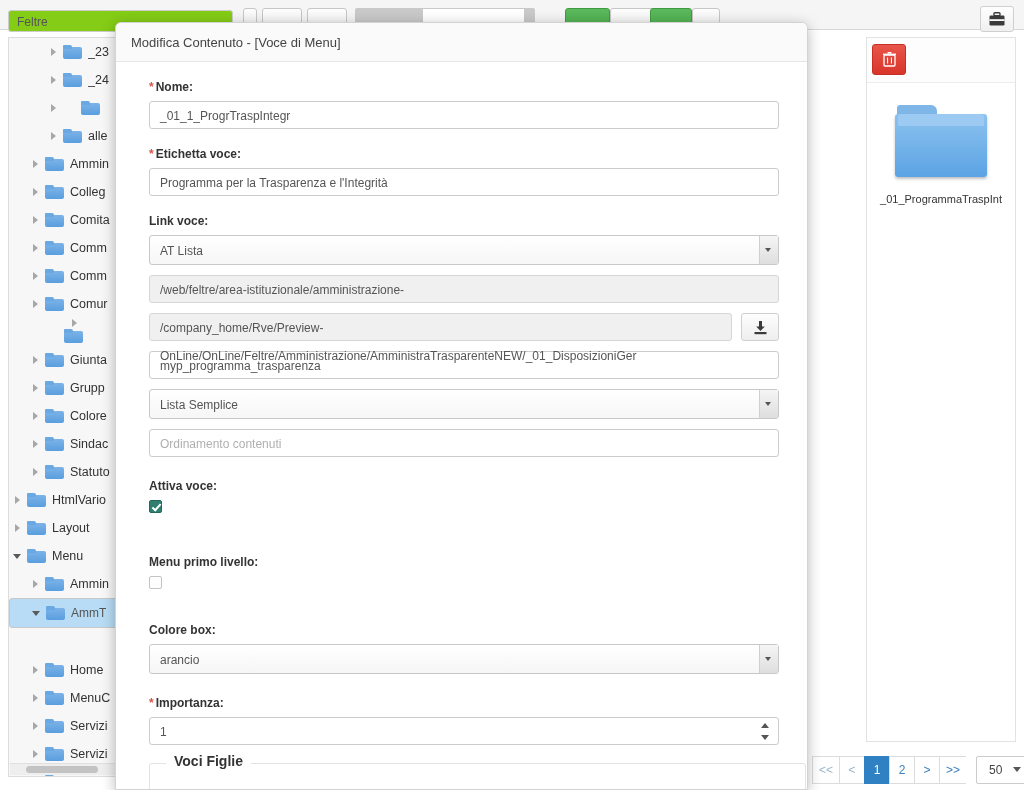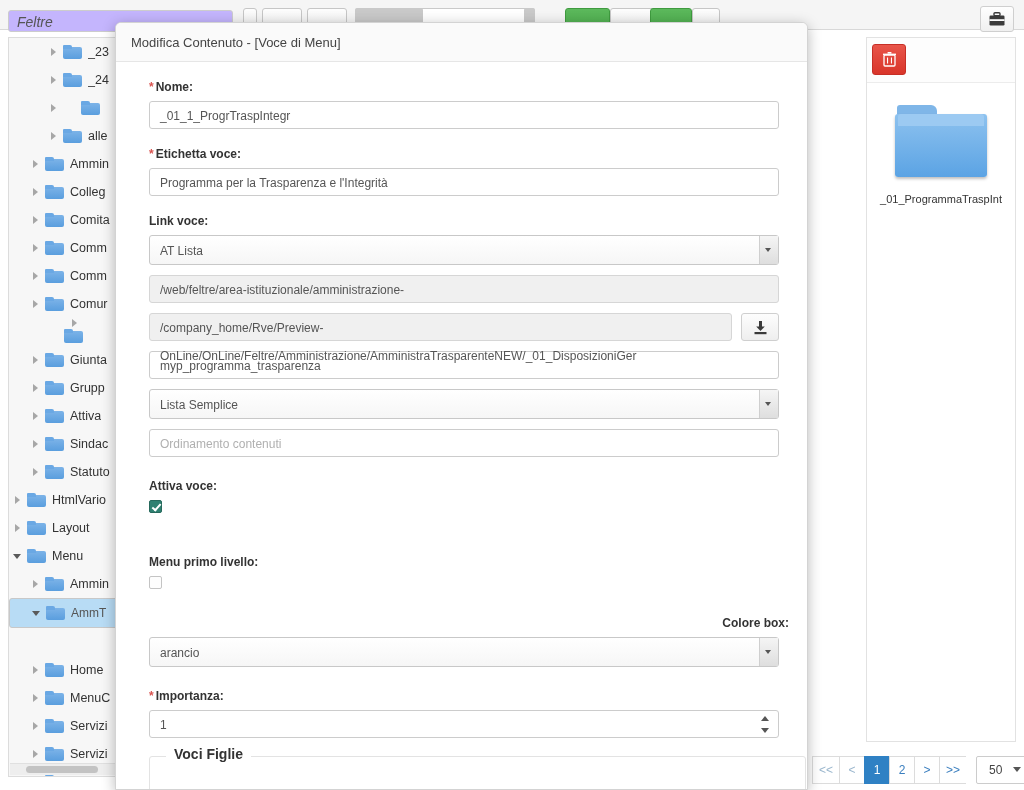--- a/index.html
+++ b/index.html
@@ -13,24 +13,23 @@
   #root { position: relative; width: 1024px; height: 790px; background:#fff; }
 
   
   .app-toolbar {
     position:absolute; left:0; top:0; width:1024px; height:30px;
     background:#f5f5f5; border-bottom:1px solid #d8d8d8;
     box-sizing:border-box;
   }
   .tb-search {
     position:absolute; left:8px; top:10px; width:225px; height:22px;
-    background:#c4b5fd; border:1px solid #ccc; border-radius:3px;
-    font-size:14px; color:#555; padding:0 0 0 8px; line-height:22px;
+    background:#84cc16; border:1px solid #ccc; border-radius:3px;
+    font-size:12px; color:#555; padding:0 0 0 8px; line-height:22px;
     box-sizing:border-box;
-    font-style:italic;
   }
   .tb-btn {
     position:absolute; top:8px; height:24px; border:1px solid #c6c6c6;
     border-radius:3px; background:linear-gradient(#fdfdfd,#eeeeee);
     box-sizing:border-box;
   }
   .tb-btn.green { background:linear-gradient(#5cb85c,#4cae4c); border-color:#3f9b3f; }
   .tb-field {
     position:absolute; top:8px; height:24px; background:#fff;
     border:1px solid #c9c9c9; border-radius:3px; box-sizing:border-box;
@@ -315,21 +314,21 @@
           <span class="tree-label">Giunta</span>
         </div>
         <div class="tree-row" style="padding-left: 22px;">
           <span class="twisty closed"></span>
           <span class="folder"></span>
           <span class="tree-label">Grupp</span>
         </div>
         <div class="tree-row" style="padding-left: 22px;">
           <span class="twisty closed"></span>
           <span class="folder"></span>
-          <span class="tree-label">Attiva</span>
+          <span class="tree-label">Colore</span>
         </div>
         <div class="tree-row" style="padding-left: 22px;">
           <span class="twisty closed"></span>
           <span class="folder"></span>
           <span class="tree-label">Sindac</span>
         </div>
         <div class="tree-row" style="padding-left: 22px;">
           <span class="twisty closed"></span>
           <span class="folder"></span>
           <span class="tree-label">Statuto</span>
@@ -471,21 +470,21 @@
       </div>
 
       <div class="inp ph" placeholder="Ordinamento contenuti">Ordinamento contenuti</div>
 
       <div class="fld-label gap-lbl">Attiva voce:</div>
       <div class="chk-on"></div>
 
       <div class="fld-label gap-lbl" style="margin-top:42px;">Menu primo livello:</div>
       <div class="chk-off"></div>
 
-      <div class="fld-label gap-lbl" style="margin-top:27px;text-align:right;">Colore box:</div>
+      <div class="fld-label gap-lbl" style="margin-top:34px;">Colore box:</div>
       <div class="sel">
         <span>arancio</span>
         <span class="sel-btn"></span>
       </div>
 
       <div class="fld-label" style="margin-top:22px;">
         <span class="req">*</span><span>Importanza:</span>
       </div>
       <div class="spin-wrap">
         <div class="inp">1</div>

